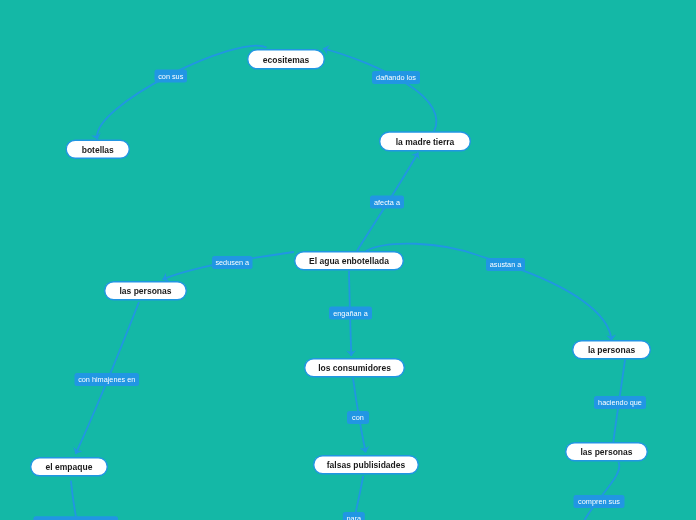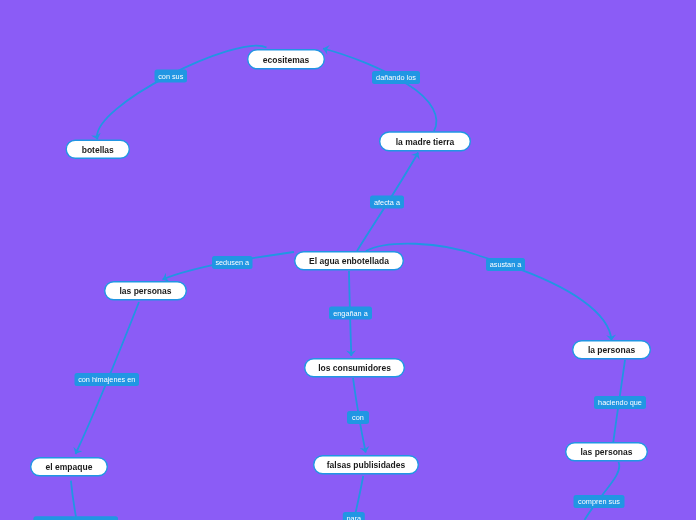--- a/index.html
+++ b/index.html
@@ -1,19 +1,19 @@
 <!DOCTYPE html>
 <html><head>
 <meta charset="utf-8">
 <style>
   html,body{margin:0;padding:0;background:#ffffff;}
   body{width:696px;height:520px;overflow:hidden;
        font-family:"Liberation Sans", sans-serif;}
   #stage{position:absolute;left:0;top:0;width:696px;height:520px;overflow:hidden;
-         background:#8b5cf6;}
+         background:#14b8a6;}
   svg#map{position:absolute;left:0;top:0;width:696px;height:520px;display:block;}
   .node-shape{fill:#ffffff;stroke:#2196e3;stroke-width:1.4;}
   .node-text{font-family:"Liberation Sans",sans-serif;font-weight:bold;fill:#1b1b1b;filter:blur(0px);}
   .label-shape{fill:#2196e3;}
   .label-text{font-family:"Liberation Sans",sans-serif;font-weight:normal;fill:#ffffff;filter:blur(0px);}
   .link-path{fill:none;stroke:#2196e3;stroke-width:1.8;stroke-linecap:butt;}
 </style>
 </head>
 <body>
 

